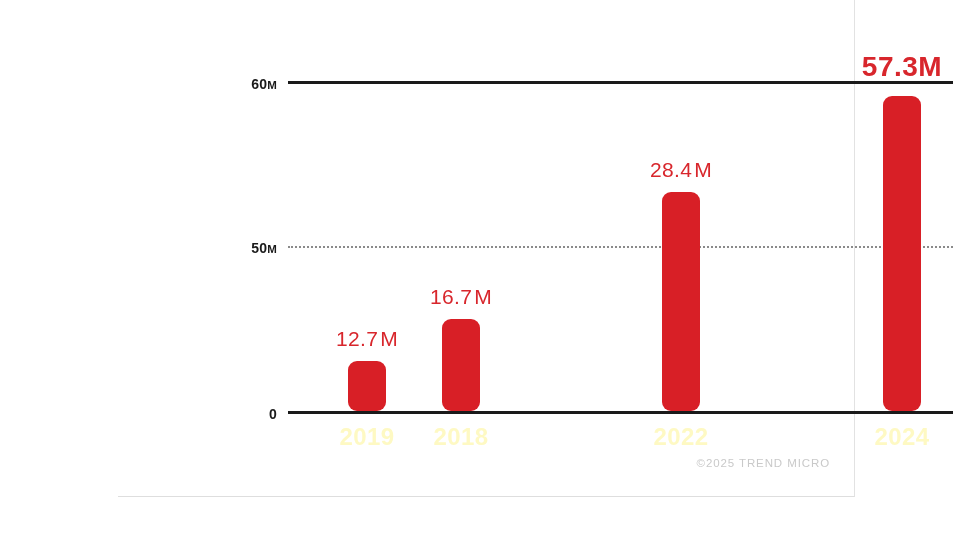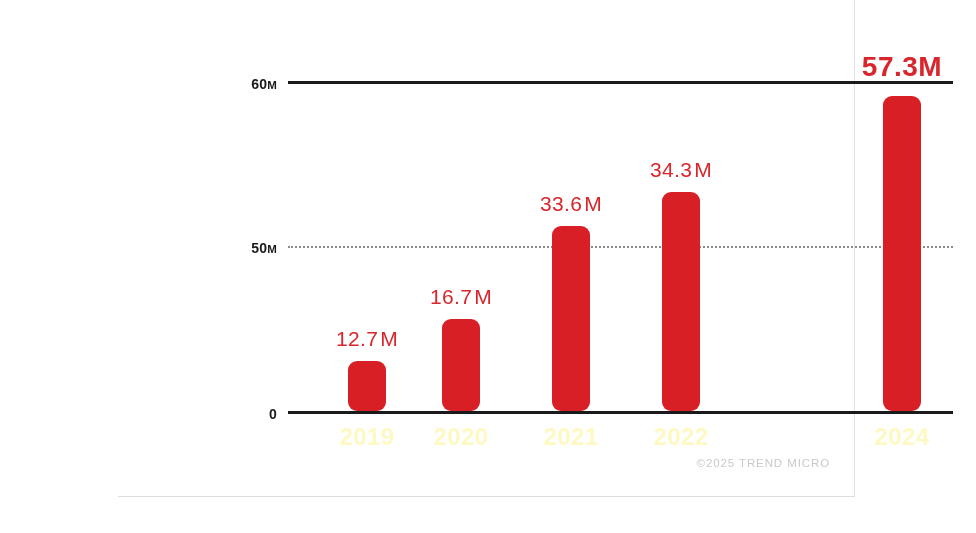--- a/index.html
+++ b/index.html
@@ -148,30 +148,26 @@
         <span class="tick-label"><span>0</span><span class="unit"></span></span>
       </div>
 
       <div class="bar" style="left: 60px; height: 50px; background: rgb(216, 31, 38);">
         <span class="bar-value"><span>12.7</span><span class="unit">M</span></span>
         <span class="bar-year">2019</span>
       </div>
 
       <div class="bar" style="left: 154px; height: 91.85px; background: rgb(216, 31, 38);">
         <span class="bar-value"><span>16.7</span><span class="unit">M</span></span>
-        <span class="bar-year">2020</span>
+        <span class="bar-year">2018</span>
       </div>
 
-      <div class="bar" style="left: 264px; height: 184.8px; background: rgb(216, 31, 38);">
-        <span class="bar-value"><span>33.6</span><span class="unit">M</span></span>
-        <span class="bar-year">2021</span>
-      </div>
 
       <div class="bar" style="left: 374px; height: 219.45px; background: rgb(216, 31, 38);">
-        <span class="bar-value"><span>34.3</span><span class="unit">M</span></span>
+        <span class="bar-value"><span>28.4</span><span class="unit">M</span></span>
         <span class="bar-year">2022</span>
       </div>
 
 
       <div class="bar" style="left: 595px; height: 315.15px; background: rgb(216, 31, 38);">
         <span class="bar-value highlight"><span>57.3</span><span class="unit">M</span></span>
         <span class="bar-year">2024</span>
       </div>
 
     </div>

